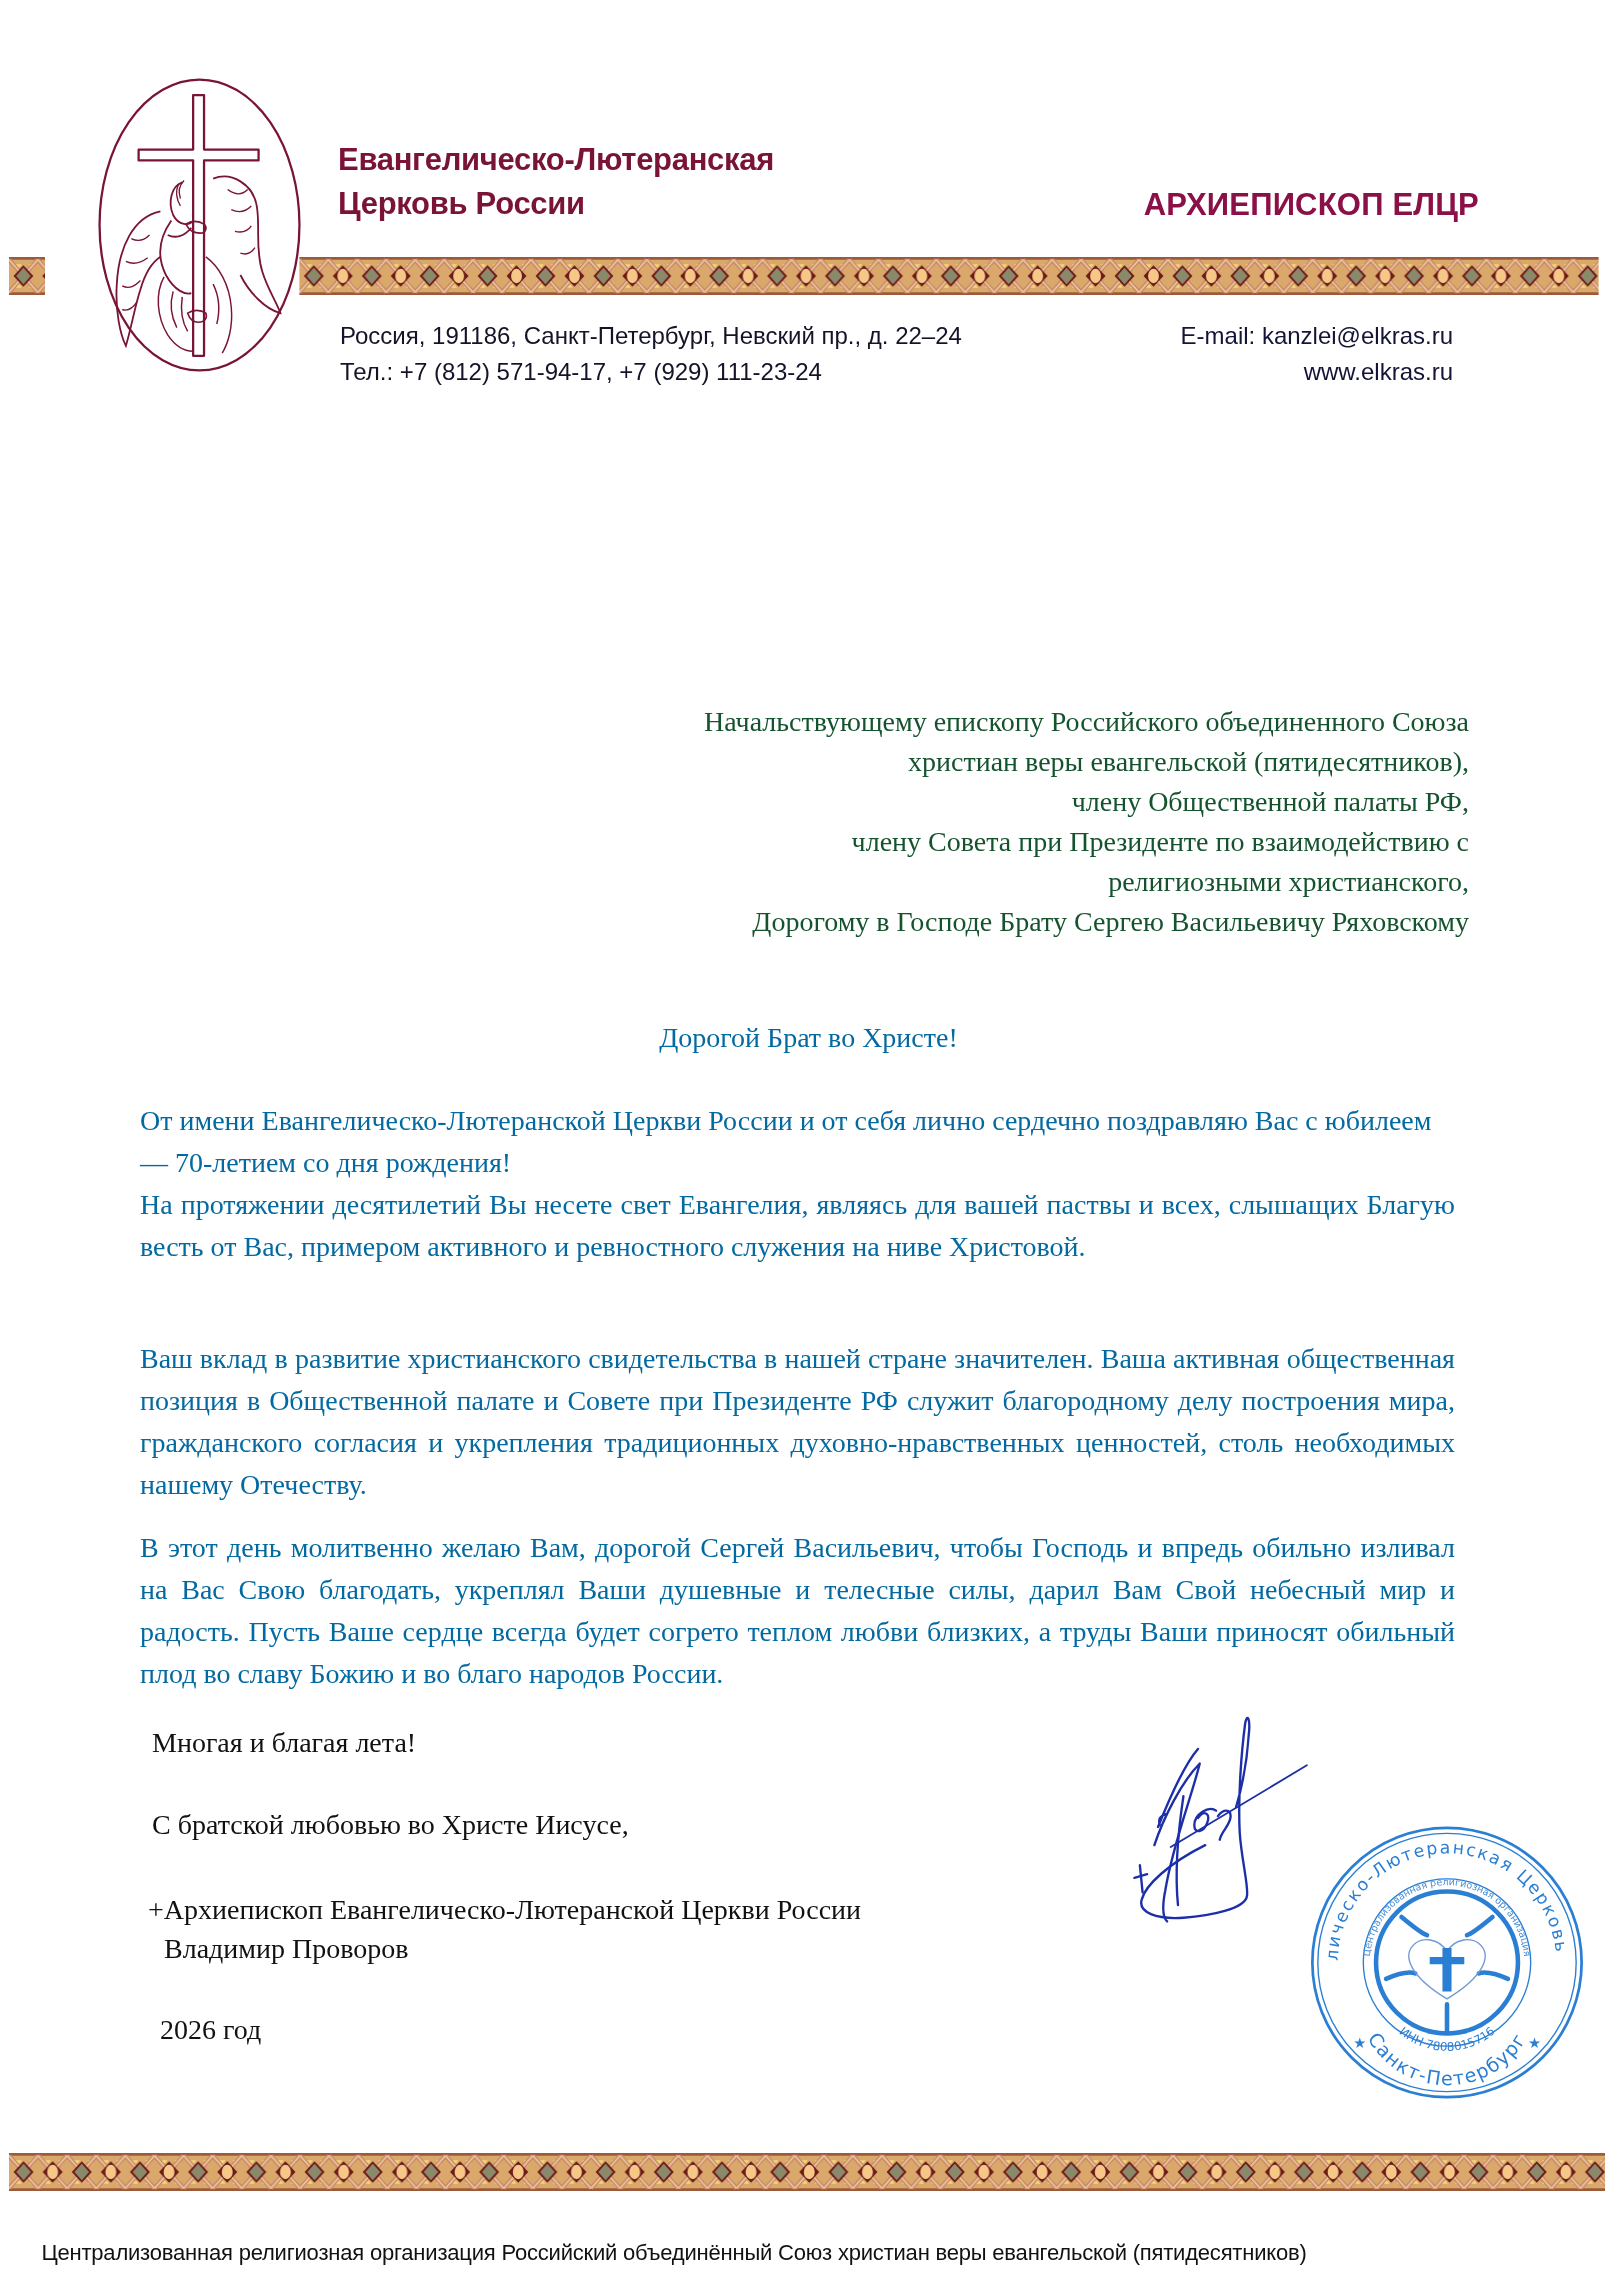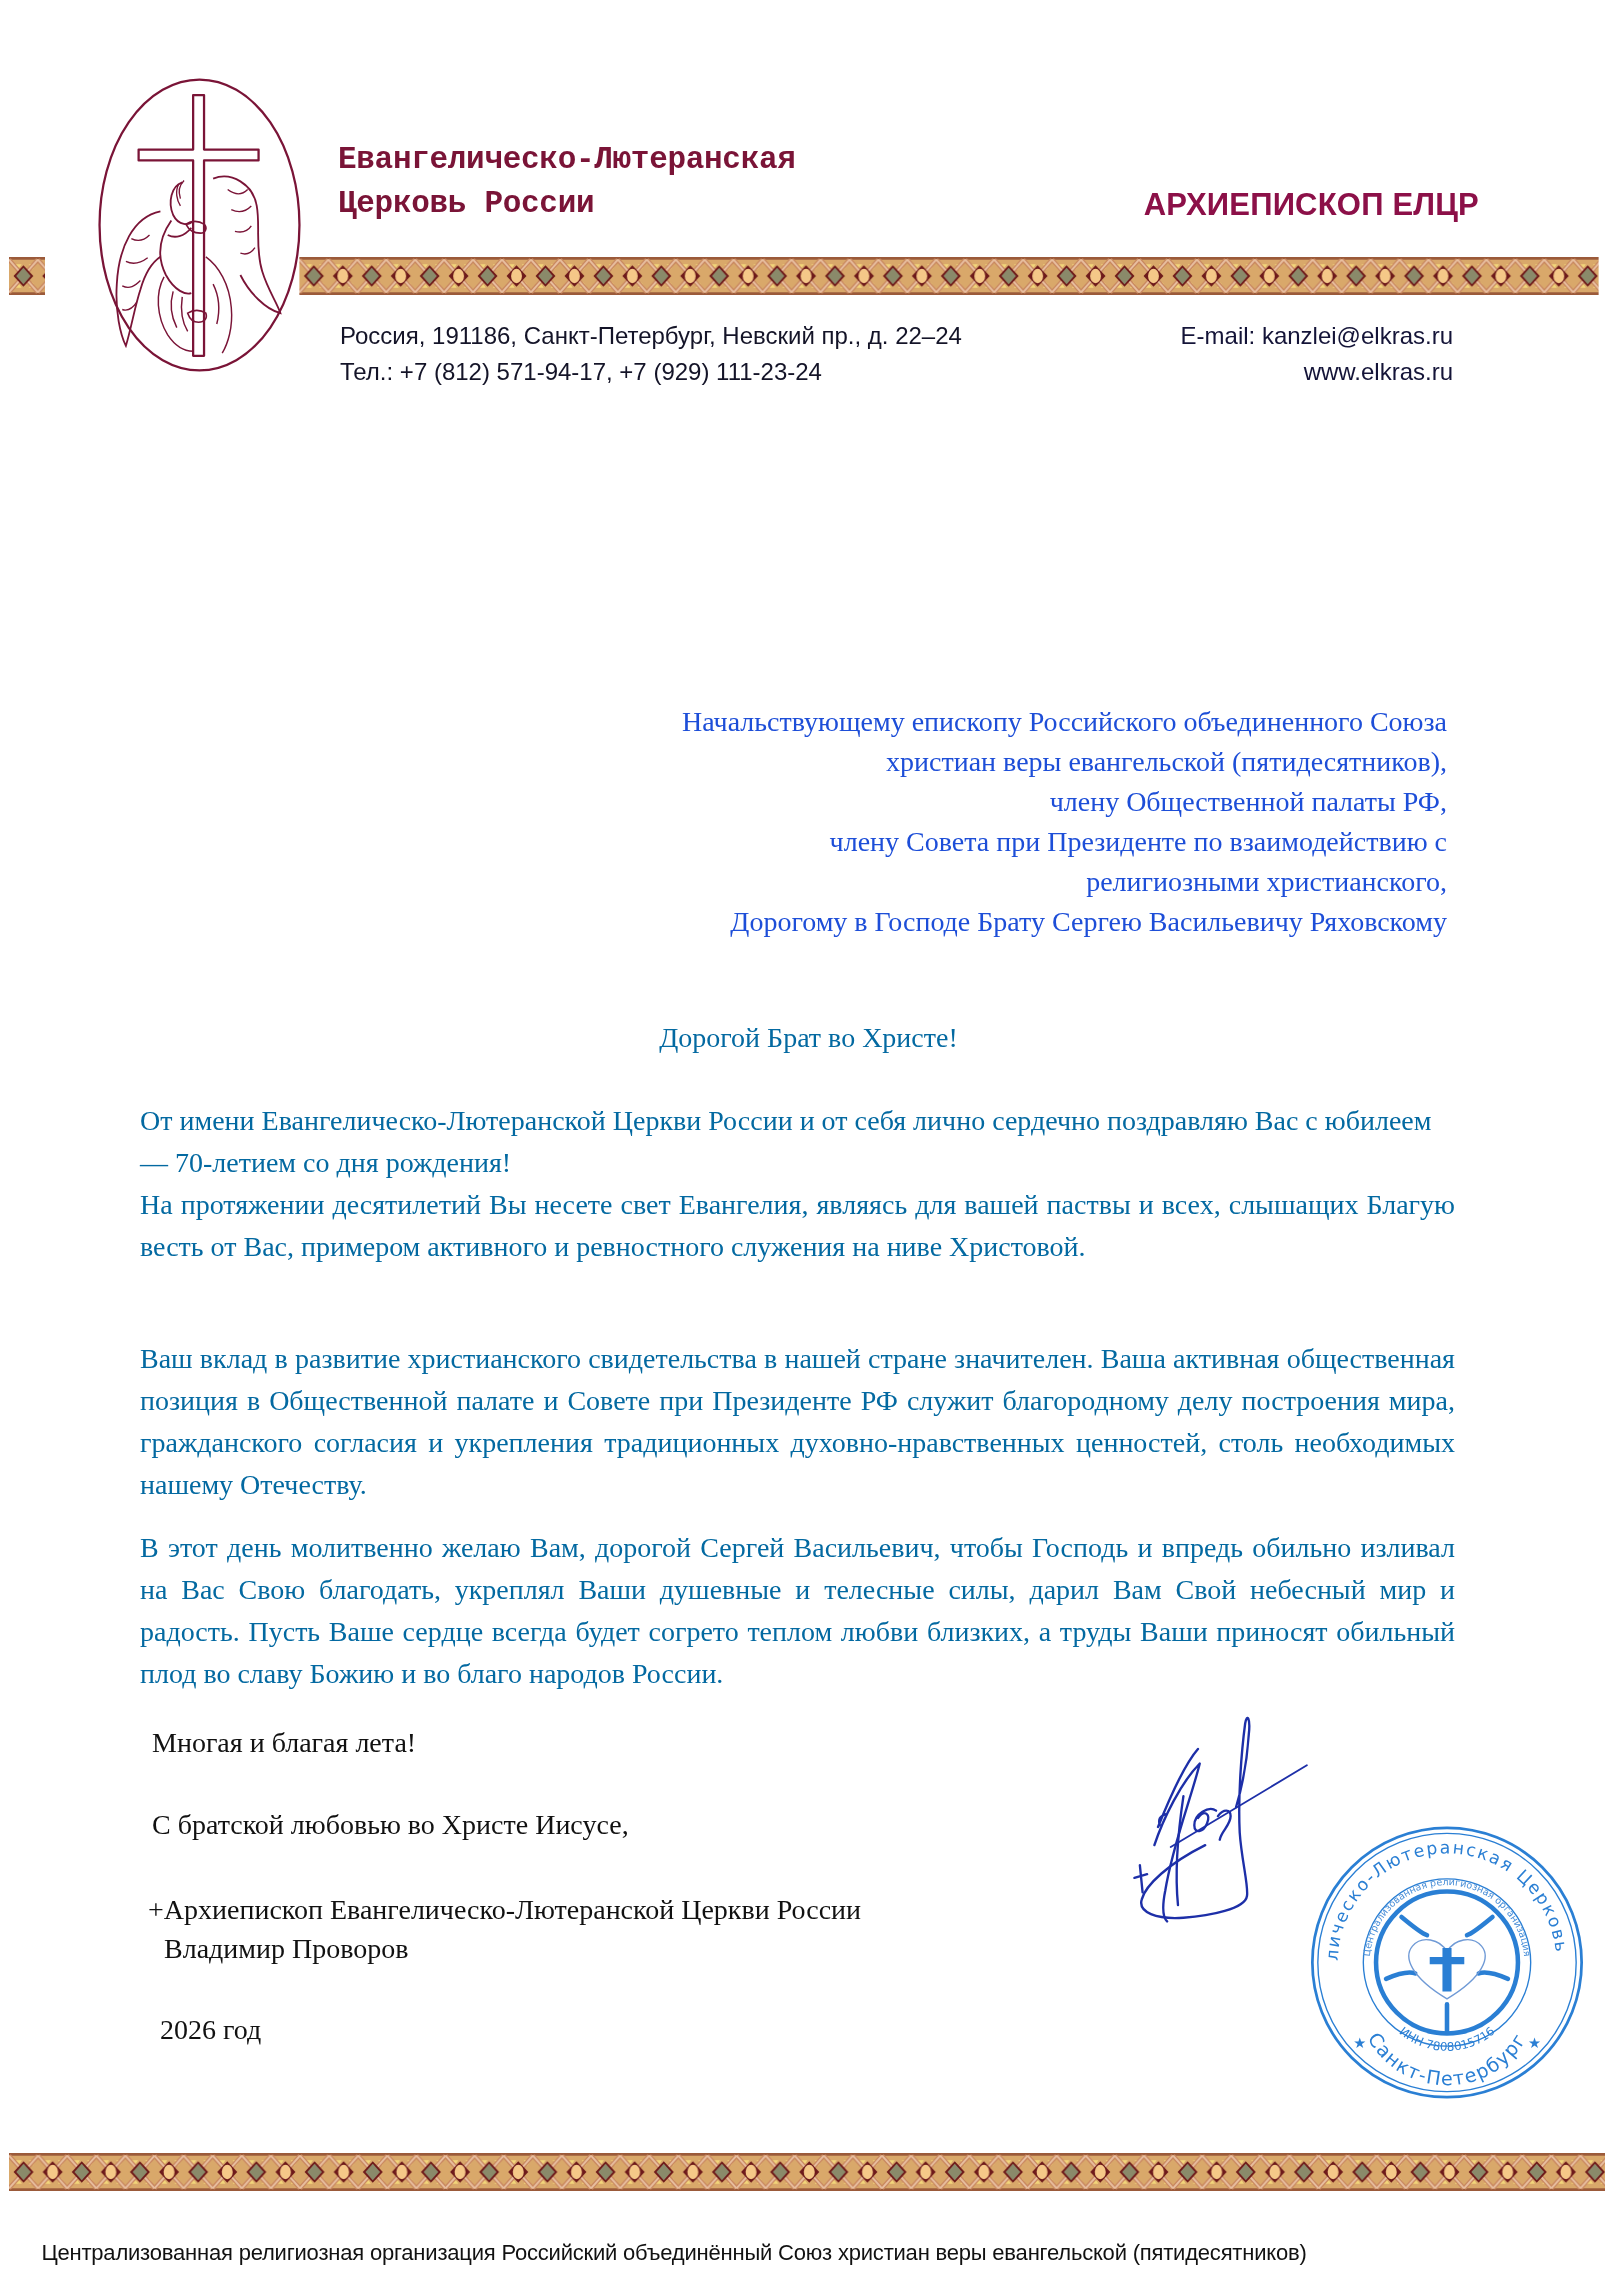--- a/index.html
+++ b/index.html
@@ -2,35 +2,35 @@
 <html style="font-size:14.5px"><head>
 <meta charset="utf-8">
 <style>
   html, body { margin: 0; padding: 0; background: #ffffff; }
   body { width: 1617px; height: 2287px; position: relative; overflow: hidden; }
   .sans { font-family: "Liberation Sans", "DejaVu Sans", sans-serif; }
   .serif { font-family: "Liberation Serif", "DejaVu Serif", serif; }
 
   
   .logo { position: absolute; left: 95px; top: 75px; width: 209px; height: 300px; }
-  .org-name { position: absolute; left: 338px; top: 138px; color: #7a1437; font-weight: bold; font-size: 31px; line-height: 44px; letter-spacing: -0.3px; font-family: Liberation Mono, monospace; }
+  .org-name { position: absolute; left: 338px; top: 138px; color: #7a1437; font-weight: bold; font-size: 31px; line-height: 44px; letter-spacing: -0.3px; }
   .org-name div { white-space: nowrap; }
   .archbishop-title { position: absolute; right: 138px; top: 187px; color: #8c1048; font-weight: bold; font-size: 31px; letter-spacing: 0.2px; white-space: nowrap; }
 
   .ornament { position: absolute; height: 38px; }
   .ornament svg { display: block; width: 100%; height: 100%; }
   .orn-top-left { left: 9px; top: 257px; width: 36px; }
   .orn-top-right { left: 296px; top: 257px; width: 1306px; }
   .orn-bottom { left: 9px; top: 2153px; width: 1596px; }
 
   .address { position: absolute; left: 340px; top: 318px; font-size: 24px; line-height: 36px; color: #141428; white-space: nowrap; }
   .contacts { position: absolute; right: 164px; top: 318px; font-size: 24px; line-height: 36px; color: #141438; text-align: right; white-space: nowrap; }
 
   
-  .addressee { position: absolute; right: 170px; top: 702px; text-align: right; font-size: 28px; line-height: 40px; color: #1d4ed8; }
+  .addressee { position: absolute; right: 148px; top: 702px; text-align: right; font-size: 28px; line-height: 40px; color: #14532d; }
   .addressee div { white-space: nowrap; }
 
   .greeting { position: absolute; left: 0; width: 1617px; top: 1022px; text-align: center; font-size: 28px; color: #0369a1; }
 
   .body-text { position: absolute; left: 140px; width: 1315px; font-size: 28px; line-height: 42px; color: #0369a1; text-align: justify; }
   .body-text p { margin: 0; }
   .p1 { top: 1100px; }
   .p2 { top: 1338px; }
   .p3 { top: 1527px; }
 

